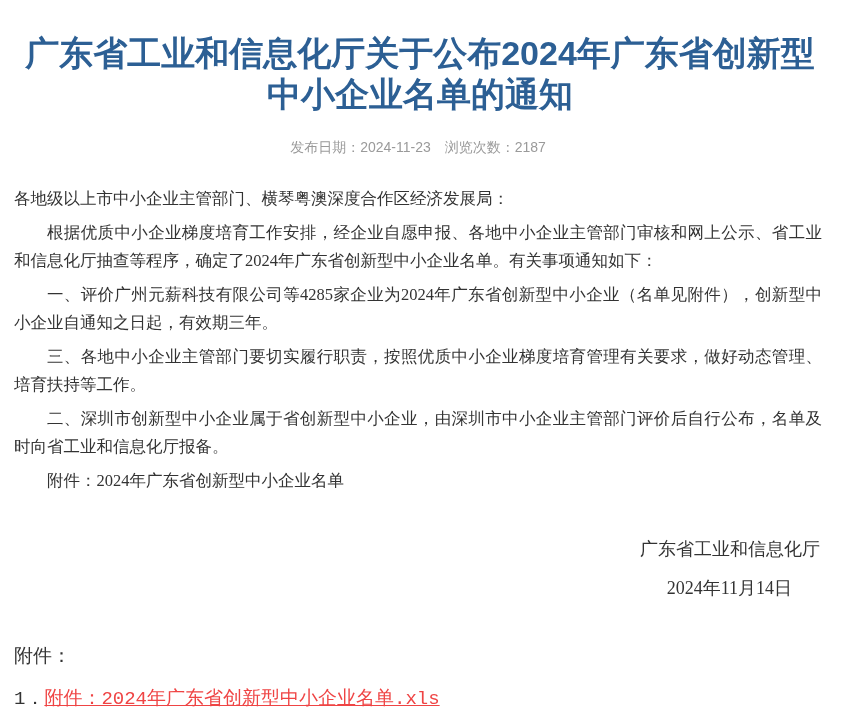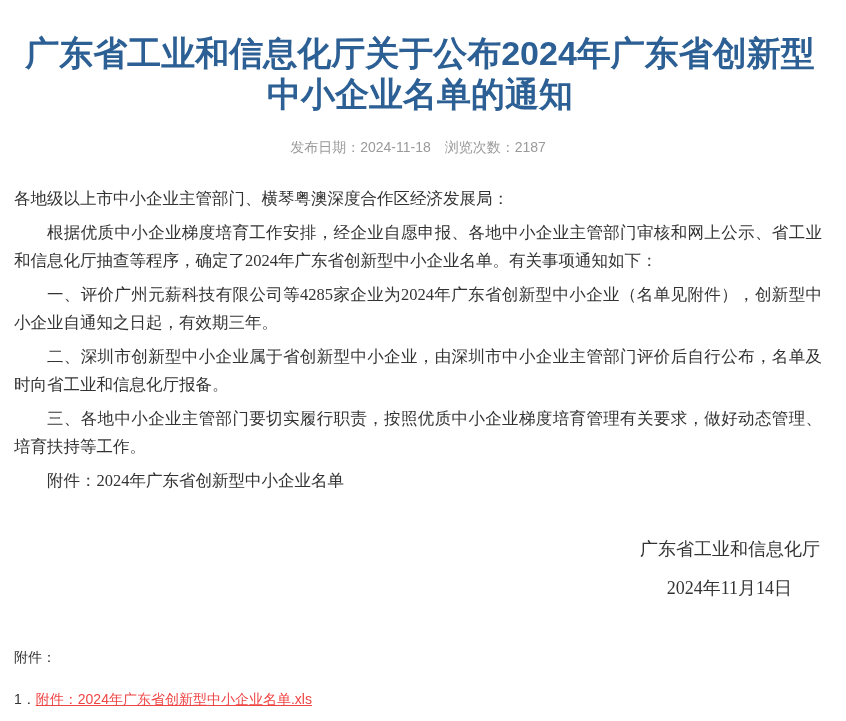--- a/index.html
+++ b/index.html
@@ -56,22 +56,22 @@
   .signature-block .sign-org { padding-right: 2px; }
   .signature-block .sign-date {
     margin-top: 22px;
     padding-right: 30px;
   }
   .attachments-section {
     position: absolute;
     left: 14px;
     right: 24px;
     top: 648px;
-    font-family: Liberation Sans, sans-serif;
-    font-size: 14px;
+    font-family: Liberation Mono, monospace;
+    font-size: 19px;
     color: #333333;
   }
   .attachments-section .attach-label { line-height: 18px; }
   .attachment-item {
     margin-top: 24px;
     line-height: 18px;
   }
   .attachment-item .attach-index { color: #333333; }
   .attachment-item a.attach-link {
     color: #ef4444;
@@ -80,29 +80,29 @@
   }
 </style>
 </head>
 <body>
 
 <div class="page">
 
   <h1 class="doc-title">广东省工业和信息化厅关于公布2024年广东省创新型中小企业名单的通知</h1>
 
   <div class="meta-line">
-    <span class="meta-pair"><span>发布日期：</span><span>2024-11-18</span></span><span class="meta-gap"></span><span class="meta-pair"><span>浏览次数：</span><span>2187</span></span>
+    <span class="meta-pair"><span>发布日期：</span><span>2024-11-23</span></span><span class="meta-gap"></span><span class="meta-pair"><span>浏览次数：</span><span>2187</span></span>
   </div>
 
   <div class="article-body">
     <p>各地级以上市中小企业主管部门、横琴粤澳深度合作区经济发展局：</p>
     <p class="indent">根据优质中小企业梯度培育工作安排，经企业自愿申报、各地中小企业主管部门审核和网上公示、省工业和信息化厅抽查等程序，确定了2024年广东省创新型中小企业名单。有关事项通知如下：</p>
     <p class="indent">一、评价广州元薪科技有限公司等4285家企业为2024年广东省创新型中小企业（名单见附件），创新型中小企业自通知之日起，有效期三年。</p>
+    <p class="indent">三、各地中小企业主管部门要切实履行职责，按照优质中小企业梯度培育管理有关要求，做好动态管理、培育扶持等工作。</p>
     <p class="indent">二、深圳市创新型中小企业属于省创新型中小企业，由深圳市中小企业主管部门评价后自行公布，名单及时向省工业和信息化厅报备。</p>
-    <p class="indent">三、各地中小企业主管部门要切实履行职责，按照优质中小企业梯度培育管理有关要求，做好动态管理、培育扶持等工作。</p>
     <p class="indent">附件：2024年广东省创新型中小企业名单</p>
   </div>
 
   <div class="signature-block">
     <div class="sign-org">广东省工业和信息化厅</div>
     <div class="sign-date">2024年11月14日</div>
   </div>
 
   <div class="attachments-section">
     <div class="attach-label">附件：</div>

